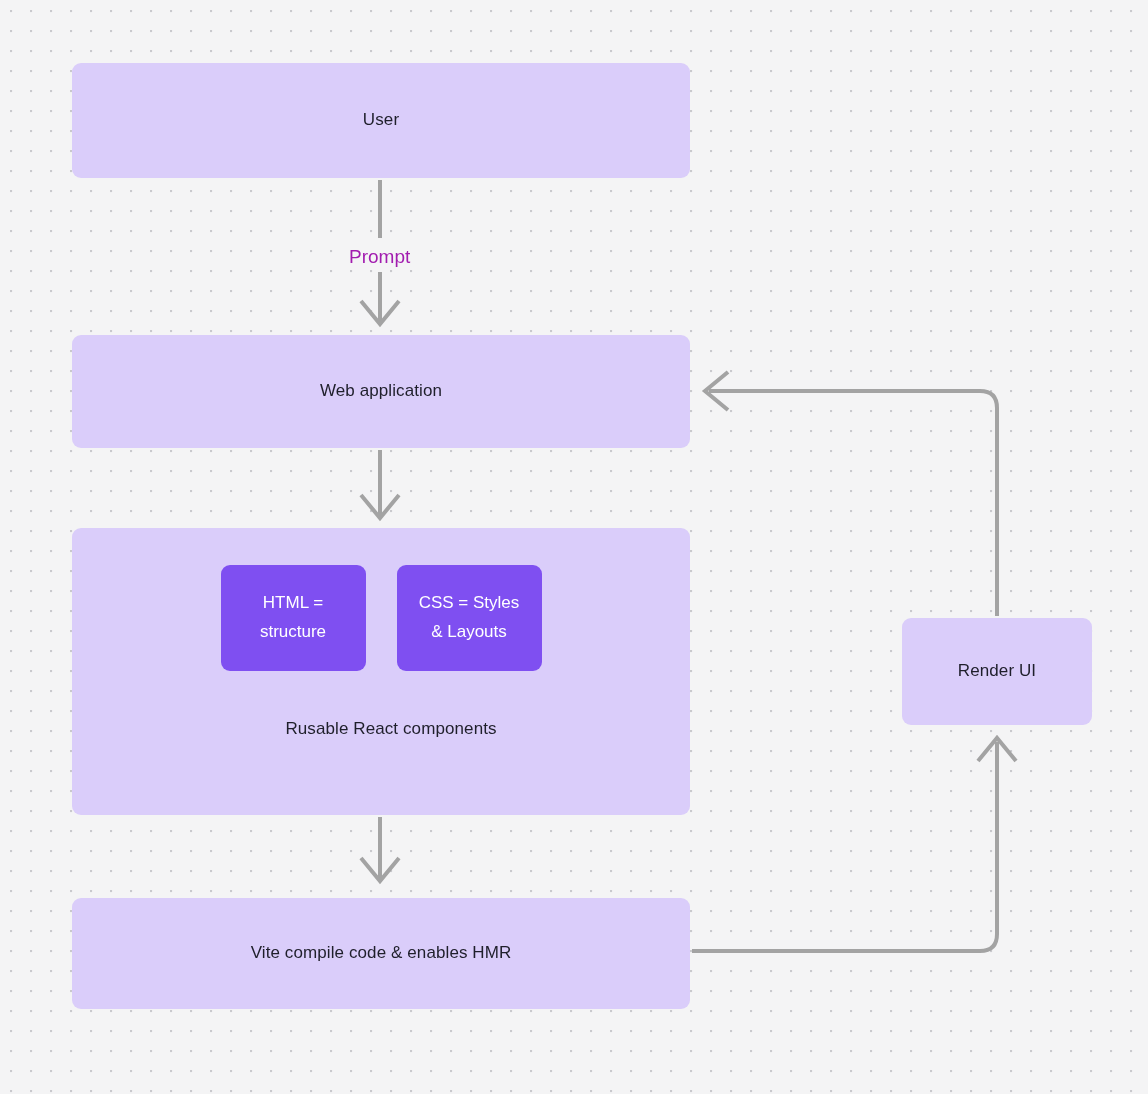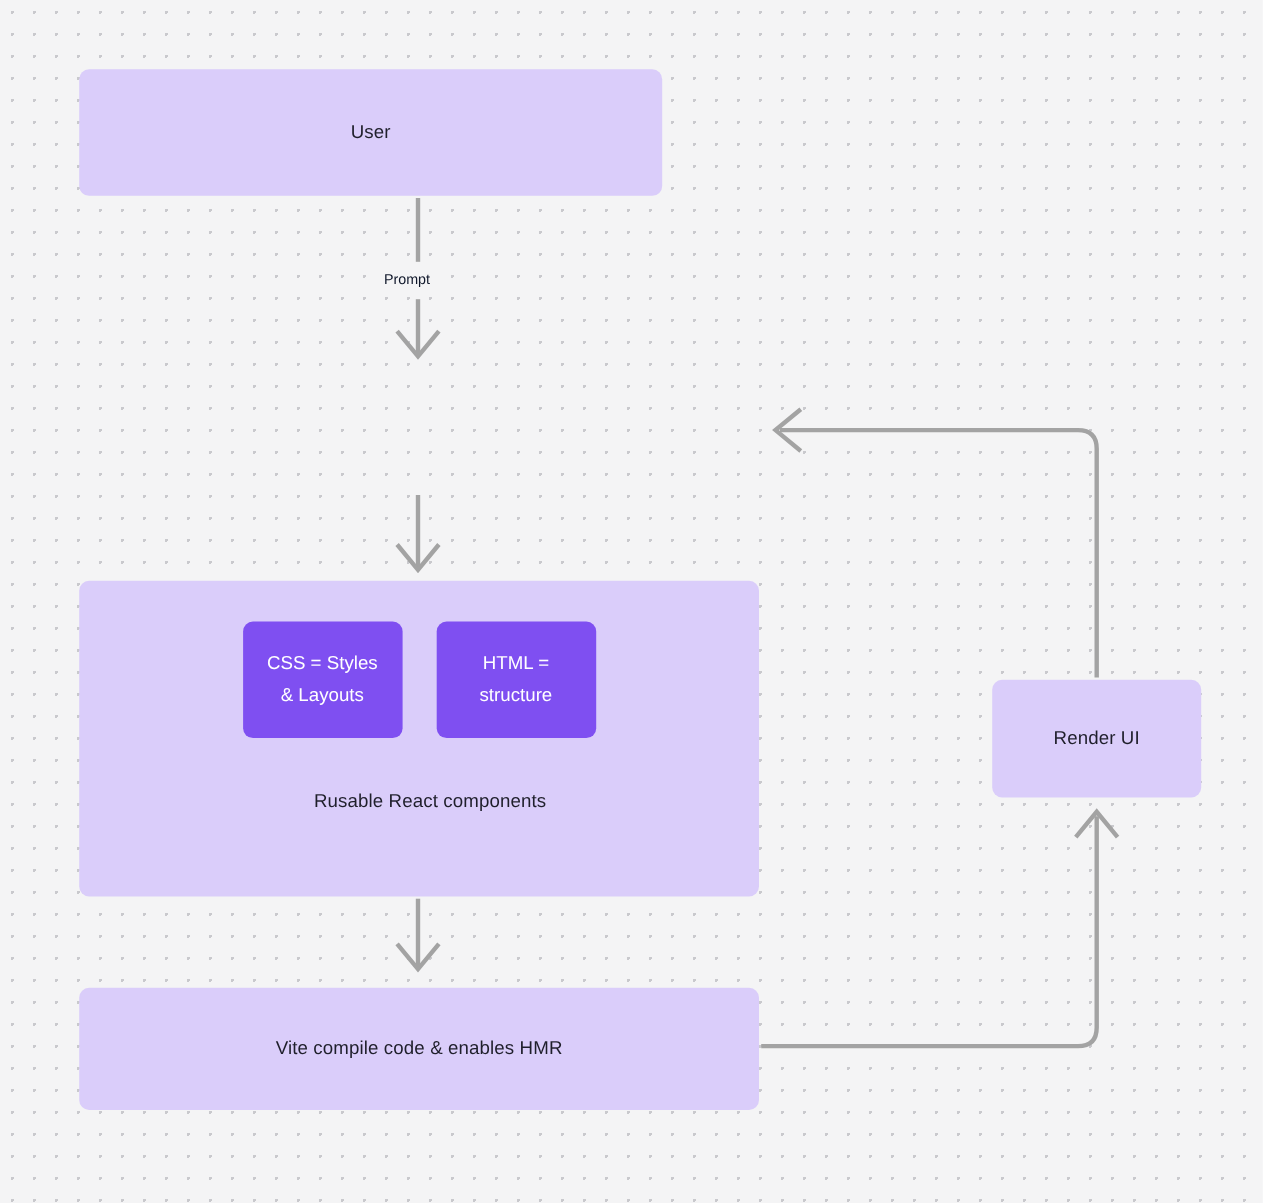--- a/index.html
+++ b/index.html
@@ -35,21 +35,21 @@
 
   .node-label {
     color: #1f1f2b;
     font-size: 17px;
     line-height: 1.35;
     text-align: center;
     letter-spacing: 0.1px;
   }
 
   
-  #node-user      { left: 72px;  top: 63px;  width: 530px; height: 115px; }
+  #node-user      { left: 72px;  top: 63px;  width: 618px; height: 115px; }
   #node-webapp    { left: 72px;  top: 335px; width: 618px; height: 113px; }
   #node-react     { left: 72px;  top: 528px; width: 618px; height: 287px; }
   #node-vite      { left: 72px;  top: 898px; width: 618px; height: 111px; }
   #node-render    { left: 902px; top: 618px; width: 190px; height: 107px; }
 
   
   #node-react {
     display: block;
   }
   .chip-row {
@@ -105,22 +105,22 @@
     fill: none;
     stroke: #a3a3a3;
     stroke-width: 4;
     stroke-linecap: butt;
     stroke-linejoin: miter;
   }
 
   
   .edge-label {
     position: absolute;
-    color: #0f172a;
-    font-size: 13px;
+    color: #a21caf;
+    font-size: 19px;
     background: #f4f4f5;
     padding: 1px 6px;
     white-space: nowrap;
   }
   #edge-label-prompt {
     left: 343px;
     top: 245px;
   }
 </style>
 </head>
@@ -156,28 +156,31 @@
       <path class="conn-head" d="M 728 372 L 705 391 L 728 410"></path>
     </g>
   </svg>
 
   <div class="node" id="node-user">
     <span class="node-label">User</span>
   </div>
 
   <div class="edge-label" id="edge-label-prompt">Prompt</div>
 
+  <div class="node" id="node-webapp">
+    <span class="node-label">Web application</span>
+  </div>
 
   <div class="node" id="node-react">
     <div class="chip-row">
       <div class="chip">
-        <span class="chip-label"><span>CSS = Styles</span><br><span>&amp; Layouts</span></span>
+        <span class="chip-label"><span>HTML =</span><br><span>structure</span></span>
       </div>
       <div class="chip">
-        <span class="chip-label"><span>HTML =</span><br><span>structure</span></span>
+        <span class="chip-label"><span>CSS = Styles</span><br><span>&amp; Layouts</span></span>
       </div>
     </div>
     <div id="react-caption">
       <span class="node-label">Rusable React components</span>
     </div>
   </div>
 
   <div class="node" id="node-render">
     <span class="node-label">Render UI</span>
   </div>

